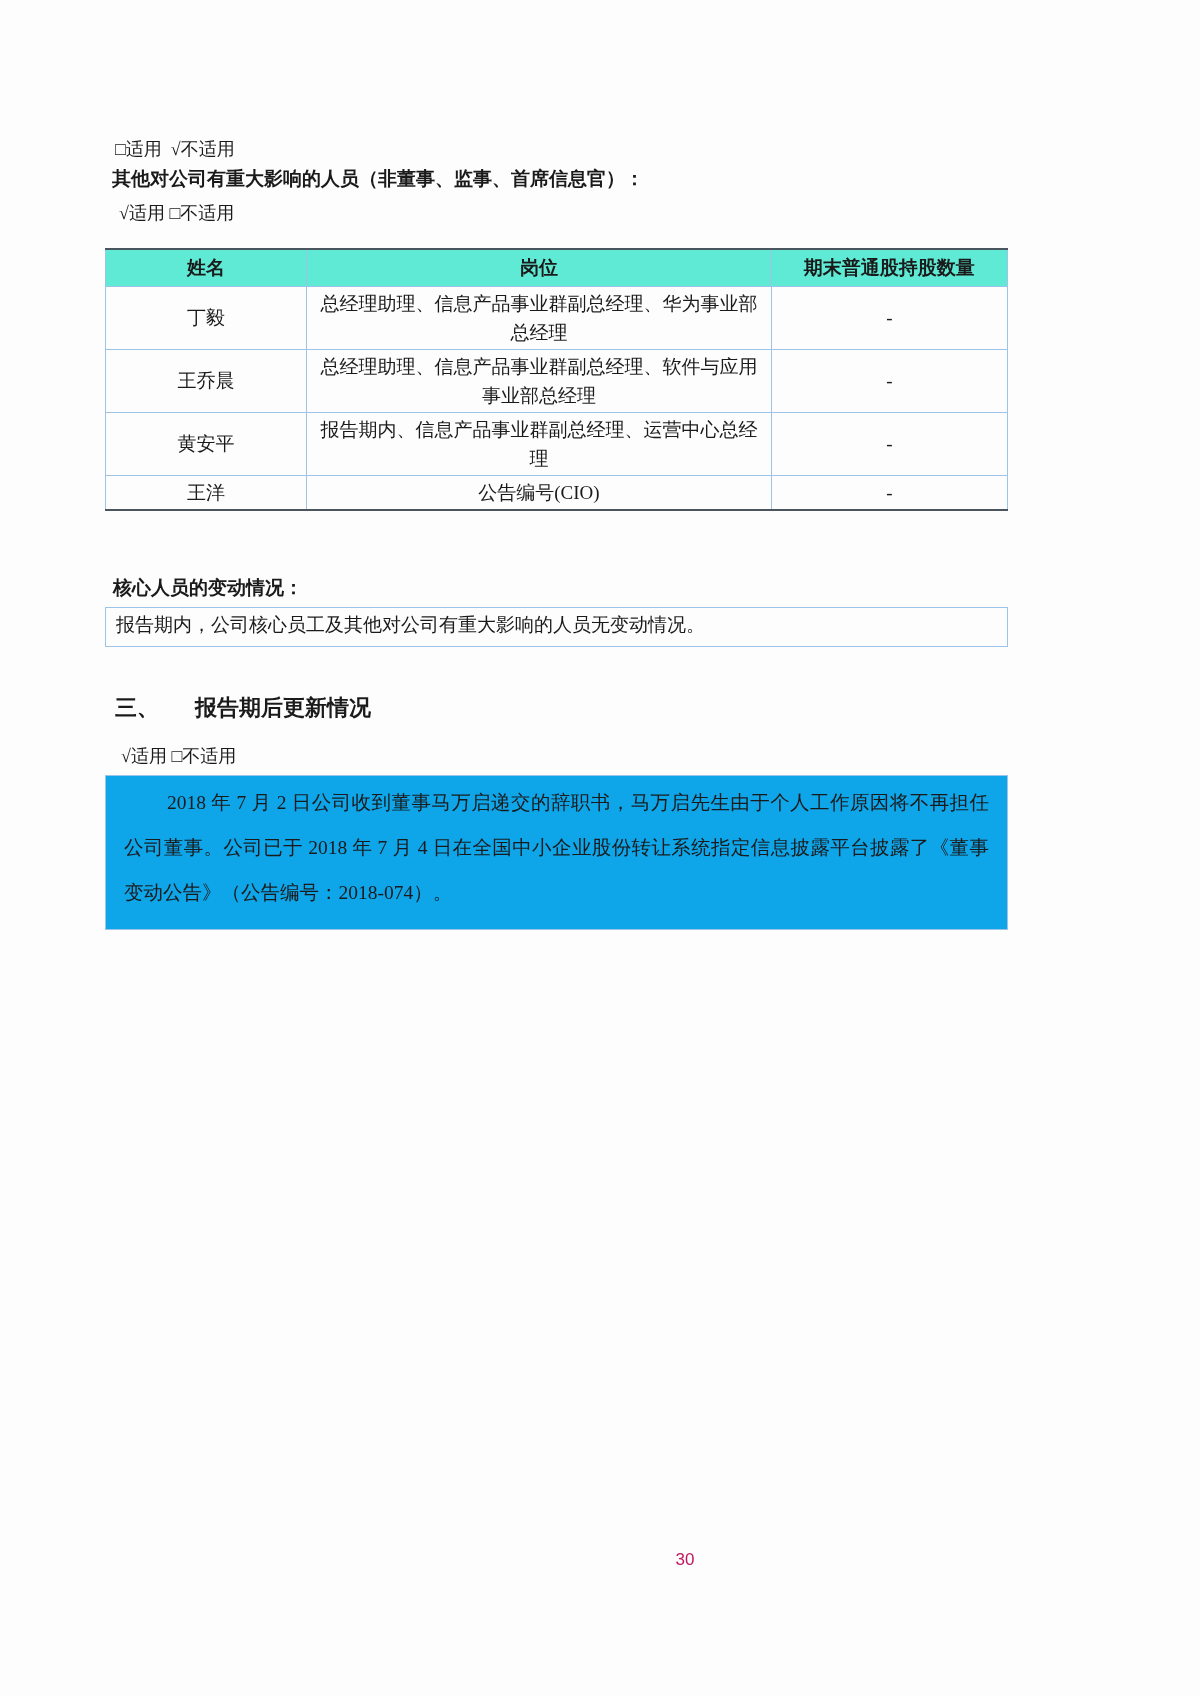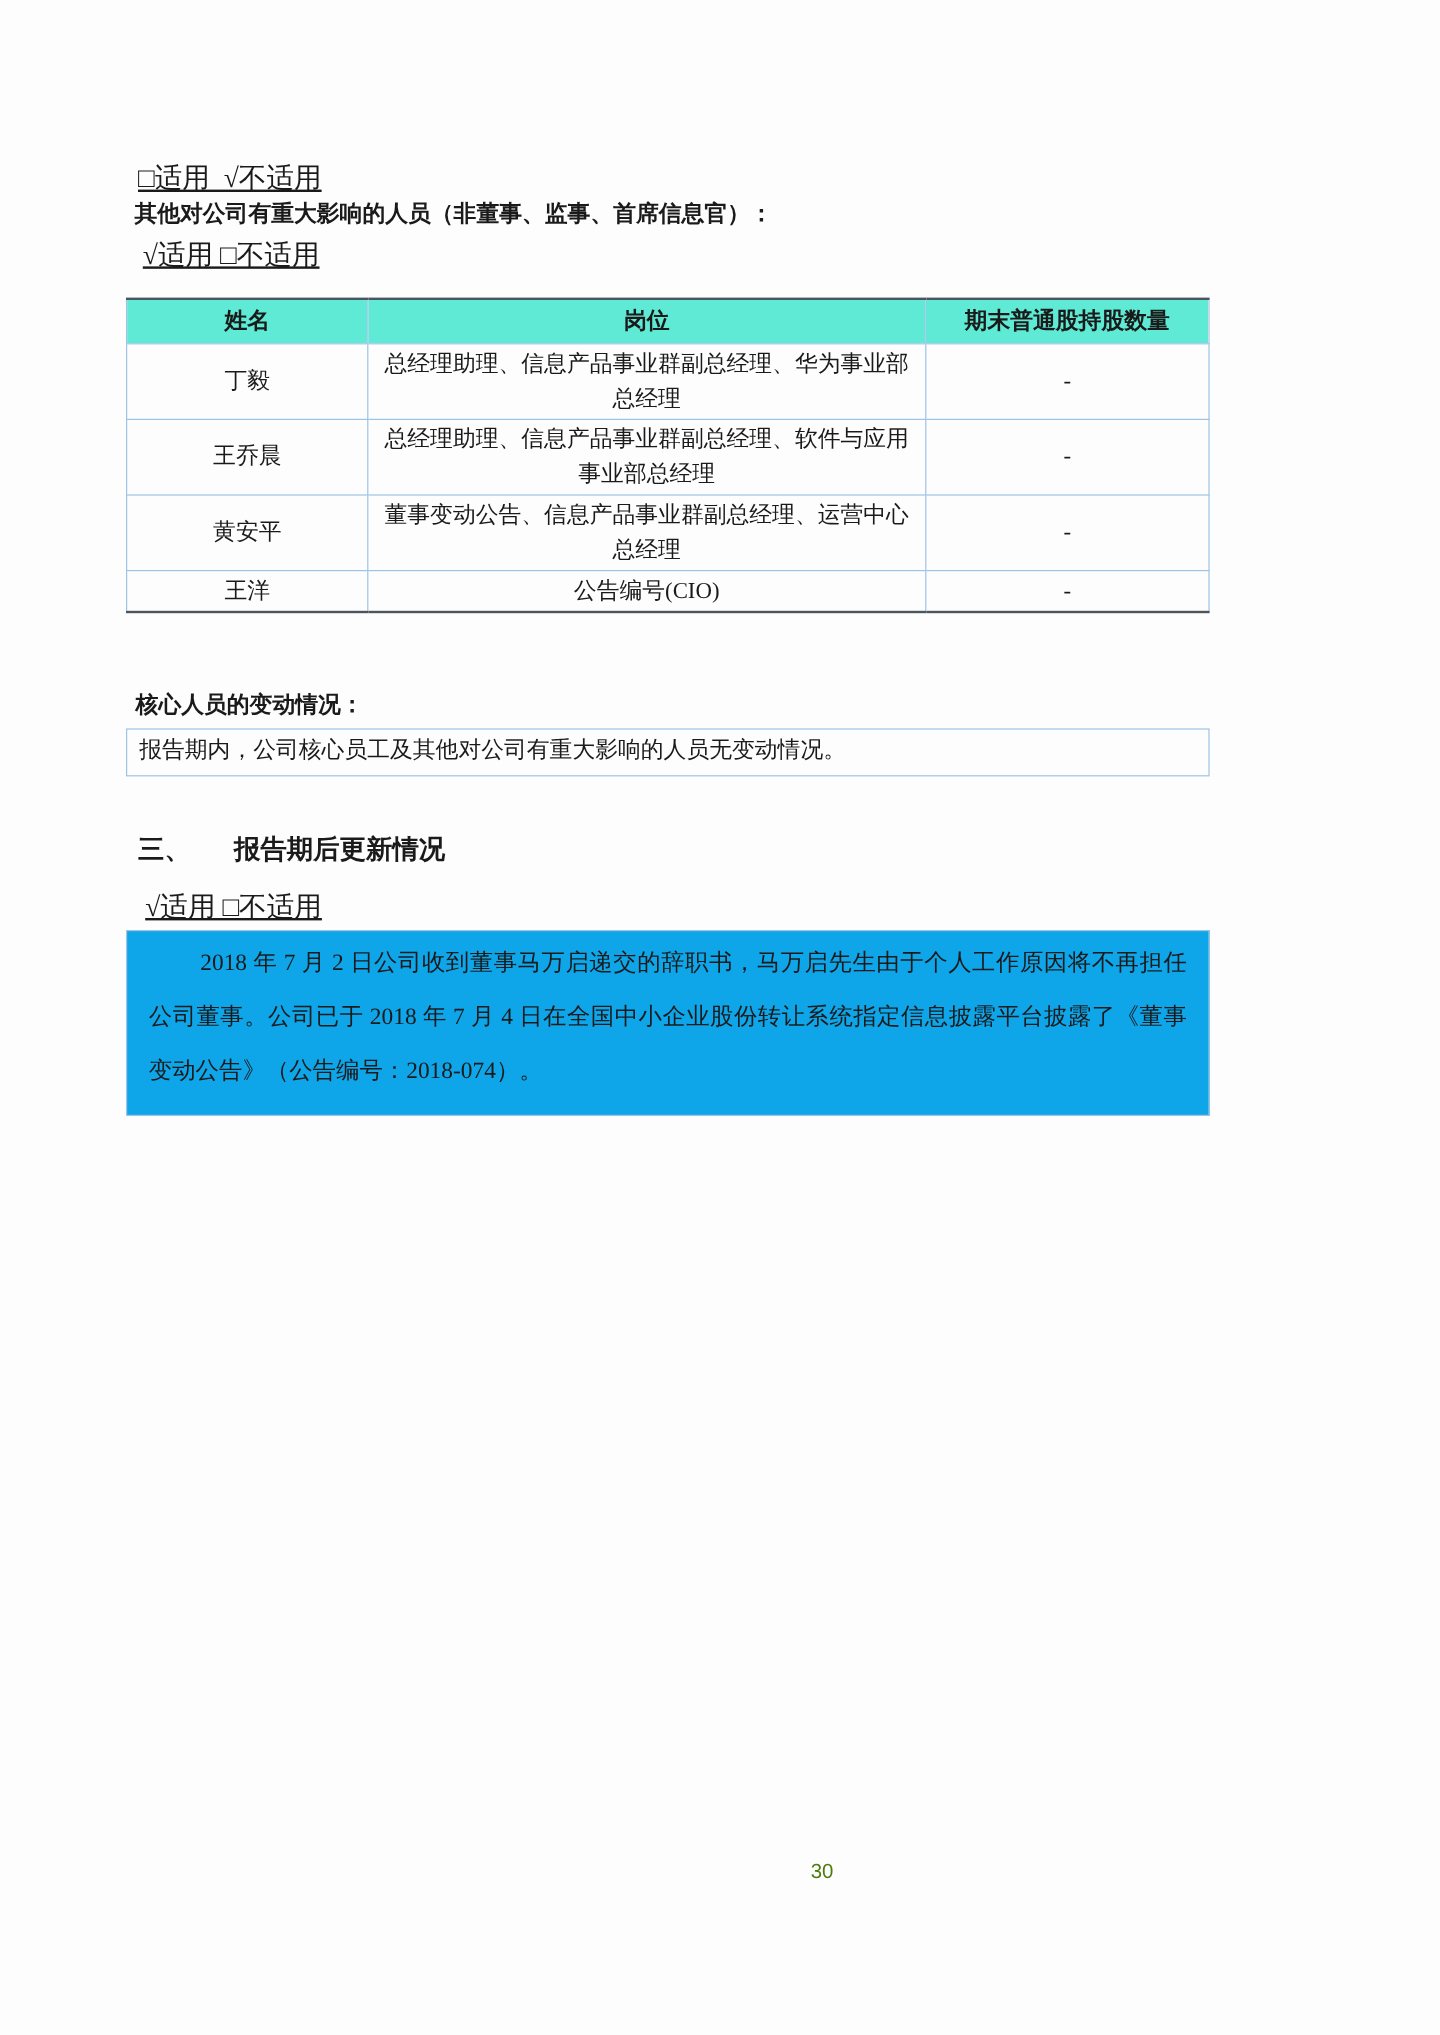--- a/index.html
+++ b/index.html
@@ -14,21 +14,21 @@
     color: #1a1a1a;
     overflow: hidden;
   }
   .content {
     position: absolute;
     left: 105px;
     top: 0;
     width: 903px;
     padding-top: 136px;
   }
-  .line { font-size: 23px; line-height: 26px; white-space: pre-wrap; text-decoration: underline; }
+  .line { font-size: 18px; line-height: 26px; white-space: pre-wrap; }
   .indent-sm { padding-left: 10px; }
   .indent-md { padding-left: 14px; }
   .bold-head {
     font-size: 19px;
     line-height: 26px;
     font-weight: bold;
     margin-top: 4px;
     padding-left: 7px;
   }
   .applic2 { margin-top: 8px; }
@@ -103,21 +103,21 @@
     text-align: justify;
   }
   .page-number {
     position: absolute;
     left: 645px;
     top: 1550px;
     width: 80px;
     text-align: center;
     font-family: "Liberation Sans", sans-serif;
     font-size: 17px;
-    color: #4d7c0f;
+    color: #be185d;
   }
 </style>
 </head>
 <body>
 
 <div class="page">
   <div class="content">
 
     <div class="line indent-sm">□适用  √不适用</div>
 
@@ -144,21 +144,21 @@
           <td>总经理助理、信息产品事业群副总经理、华为事业部总经理</td>
           <td>-</td>
         </tr>
         <tr class="r2">
           <td>王乔晨</td>
           <td>总经理助理、信息产品事业群副总经理、软件与应用事业部总经理</td>
           <td>-</td>
         </tr>
         <tr class="r3">
           <td>黄安平</td>
-          <td>董事变动公告、信息产品事业群副总经理、运营中心总经理</td>
+          <td>报告期内、信息产品事业群副总经理、运营中心总经理</td>
           <td>-</td>
         </tr>
         <tr class="r4">
           <td>王洋</td>
           <td>公告编号(CIO)</td>
           <td>-</td>
         </tr>
       </tbody>
     </table>
 

